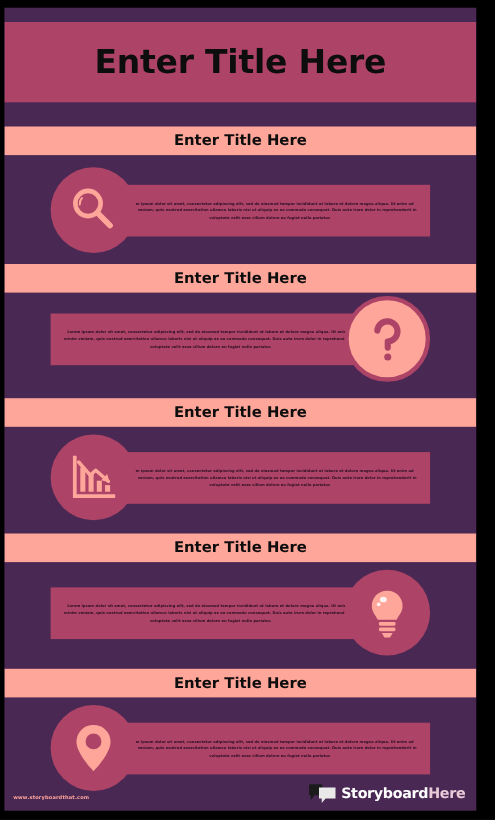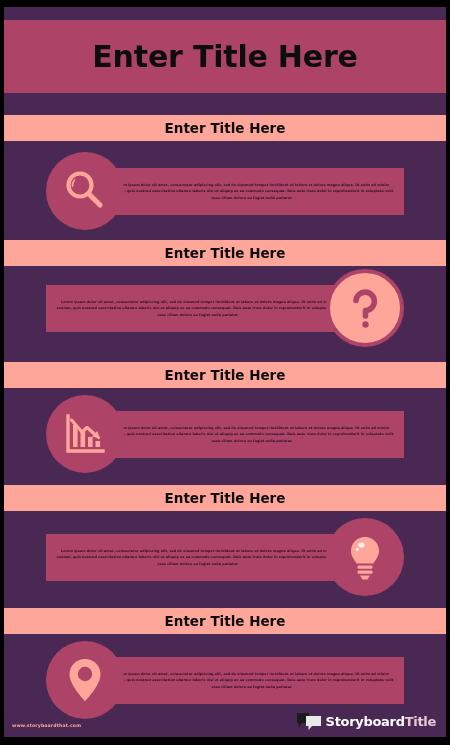--- a/index.html
+++ b/index.html
@@ -8,21 +8,21 @@
     width:450px; height:745px;
     background:#000;
     font-family:"Liberation Sans", sans-serif;
     overflow:hidden;
   }
 
   #poster {
     position:relative;
     width:450px; height:745px;
     background:#000000;
-    padding:7px 4px 8px 4px;
+    padding:7px 17px 8px 4px;
   }
 
   .canvas {
     position:relative;
     width:100%; height:100%;
     background:#4A2854;
     overflow:hidden;
   }
 
   
@@ -238,18 +238,18 @@
     </div>
 
     <div class="footer-url">www.storyboardthat.com</div>
 
     <div class="brand">
       <svg width="26" height="19" viewBox="0 0 26 19">
         <path d="M1 1 H13 V11 H6 L2.5 15.5 V11 H1 Z" fill="#1b1b1b"></path>
         <path d="M10 4 H25 V14 H16 L12.5 18 V14 H10 Z" fill="#e9e9e9"></path>
       </svg>
       <div class="brand-text">
-        <span>Storyboard</span><span class="that">Title</span>
+        <span>Storyboard</span><span class="that">Here</span>
       </div>
     </div>
 
   </div>
 </div>
 
 </body></html>

